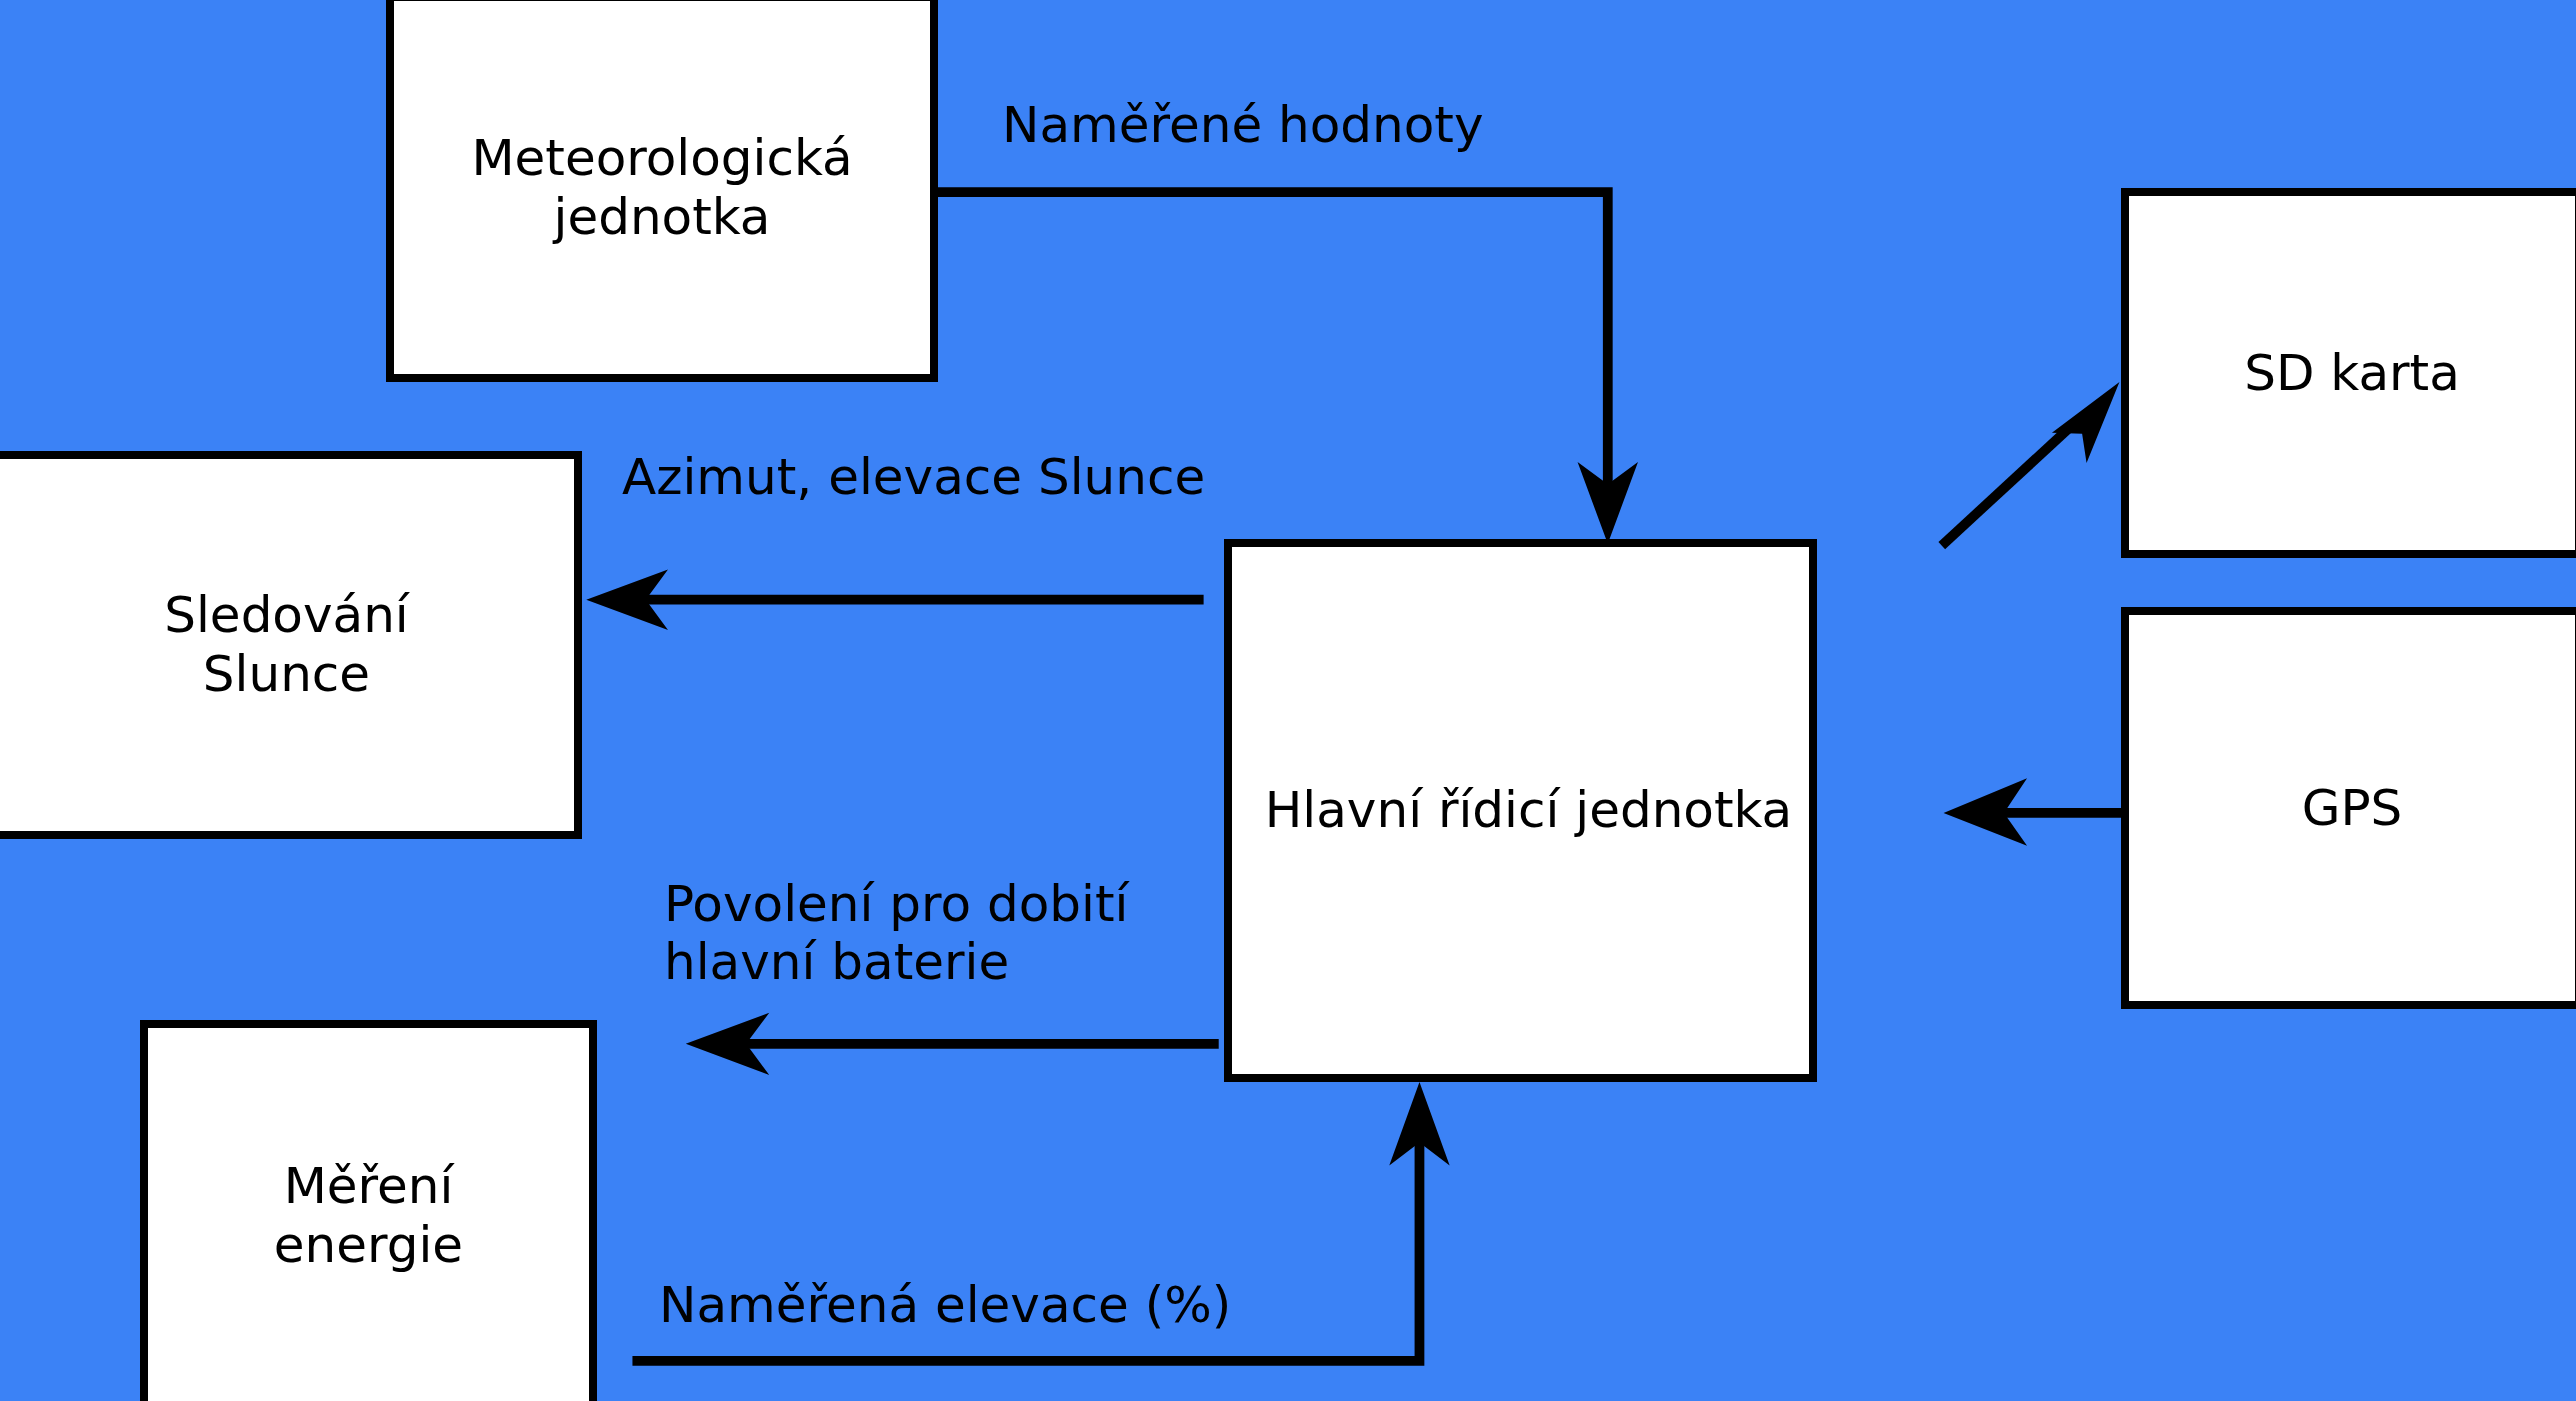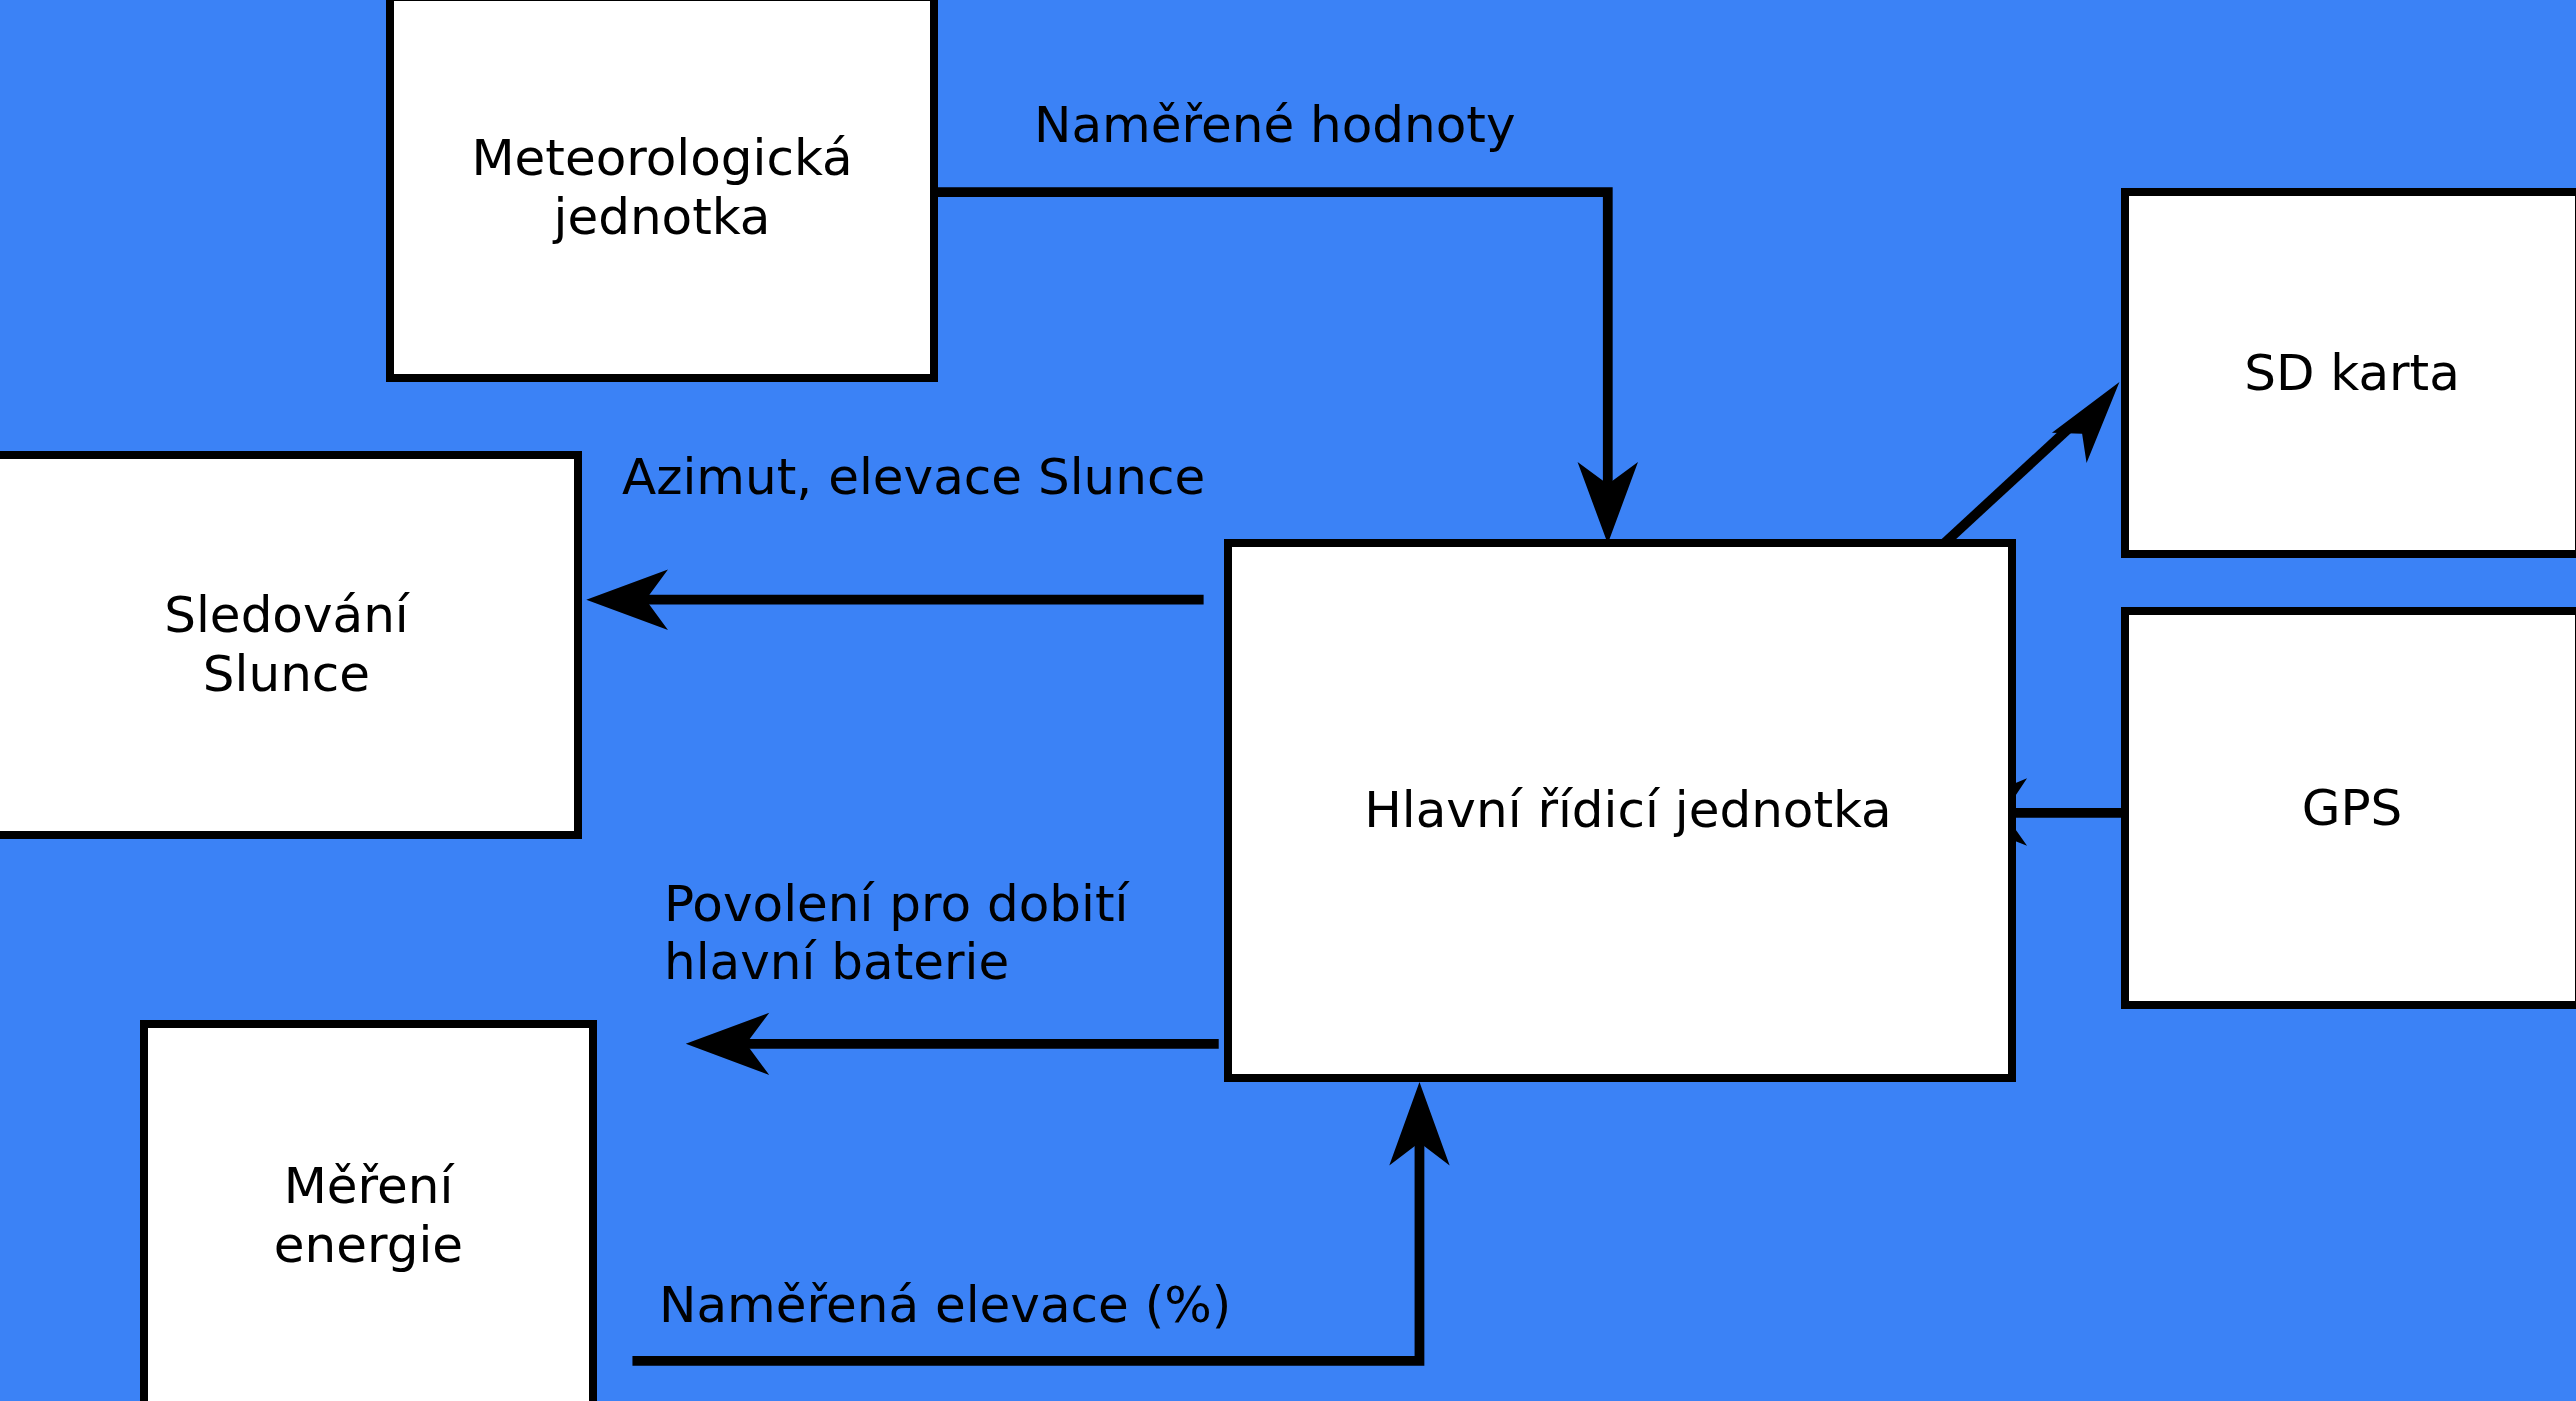--- a/index.html
+++ b/index.html
@@ -87,27 +87,27 @@
 
   <div class="node-box" style="left:386px; top:-7px; width:552px; height:389px;">Meteorologická
 jednotka</div>
 
   <div class="node-box" style="left:-9px; top:451px; width:591px; height:388px;">Sledování
 Slunce</div>
 
   <div class="node-box" style="left:140px; top:1020px; width:457px; height:391px;">Měření
 energie</div>
 
-  <div class="node-box" style="left:1224px; top:539px; width:792px; height:543px;padding-left:16px;">Hlavní řídicí jednotka</div>
+  <div class="node-box" style="left:1224px; top:539px; width:593px; height:543px;padding-left:16px;">Hlavní řídicí jednotka</div>
 
   <div class="node-box" style="left:2121px; top:188px; width:462px; height:370px;">SD karta</div>
 
   <div class="node-box" style="left:2121px; top:607px; width:462px; height:402px;">GPS</div>
 
-  <div class="edge-label" style="left:1034px; top:96px;">Naměřené hodnoty</div>
+  <div class="edge-label" style="left:1002px; top:96px;">Naměřené hodnoty</div>
 
   <div class="edge-label" style="left:622px; top:448px;">Azimut, elevace Slunce</div>
 
   <div class="edge-label" style="left:664px; top:875px;">Povolení pro dobití
 hlavní baterie</div>
 
   <div class="edge-label" style="left:659px; top:1276px;">Naměřená elevace (%)</div>
 
 </div>
 

